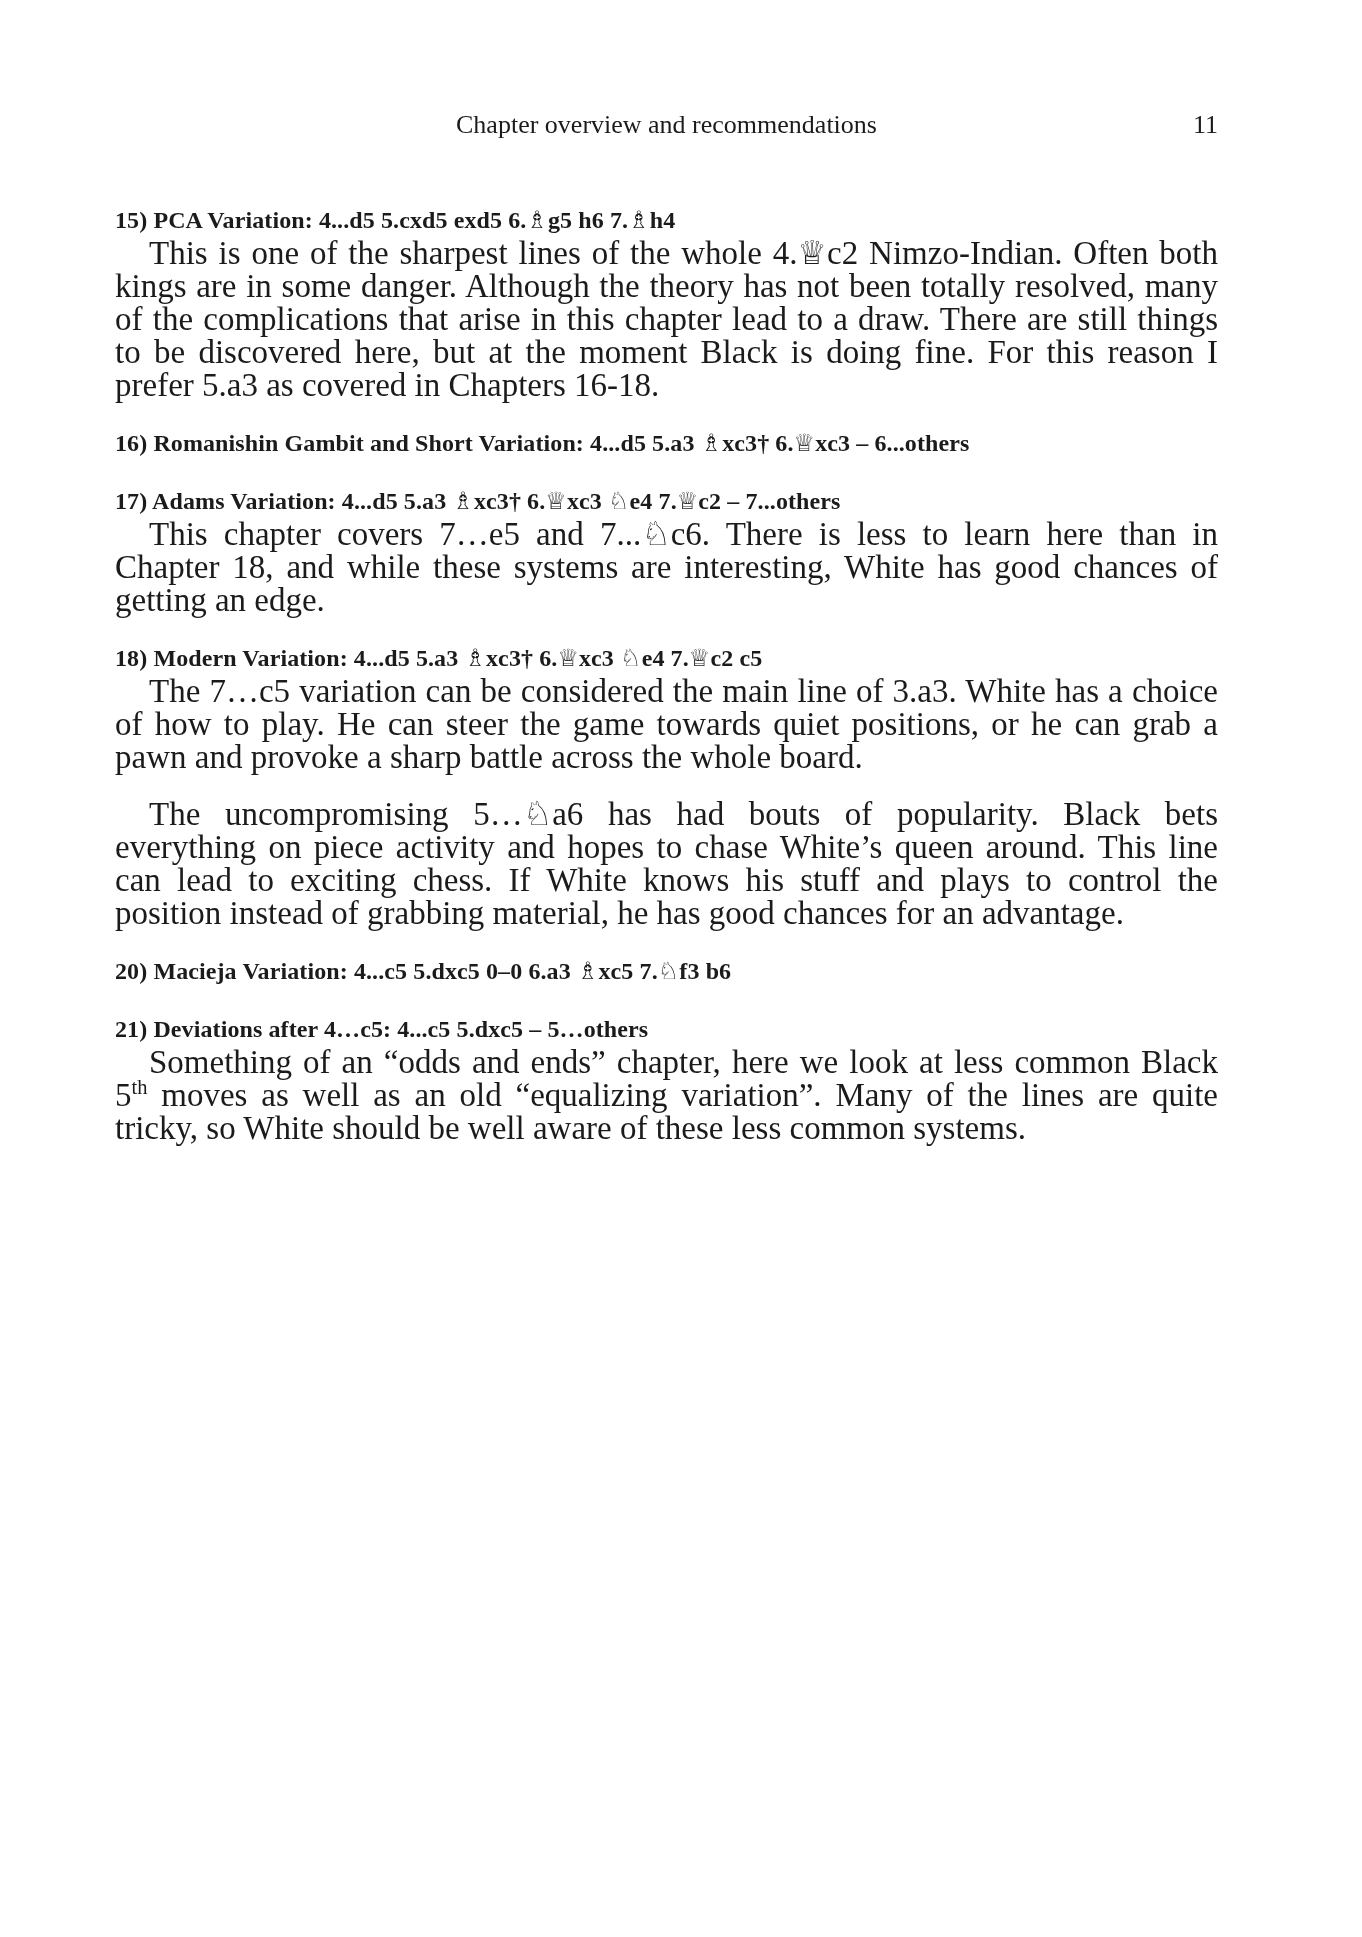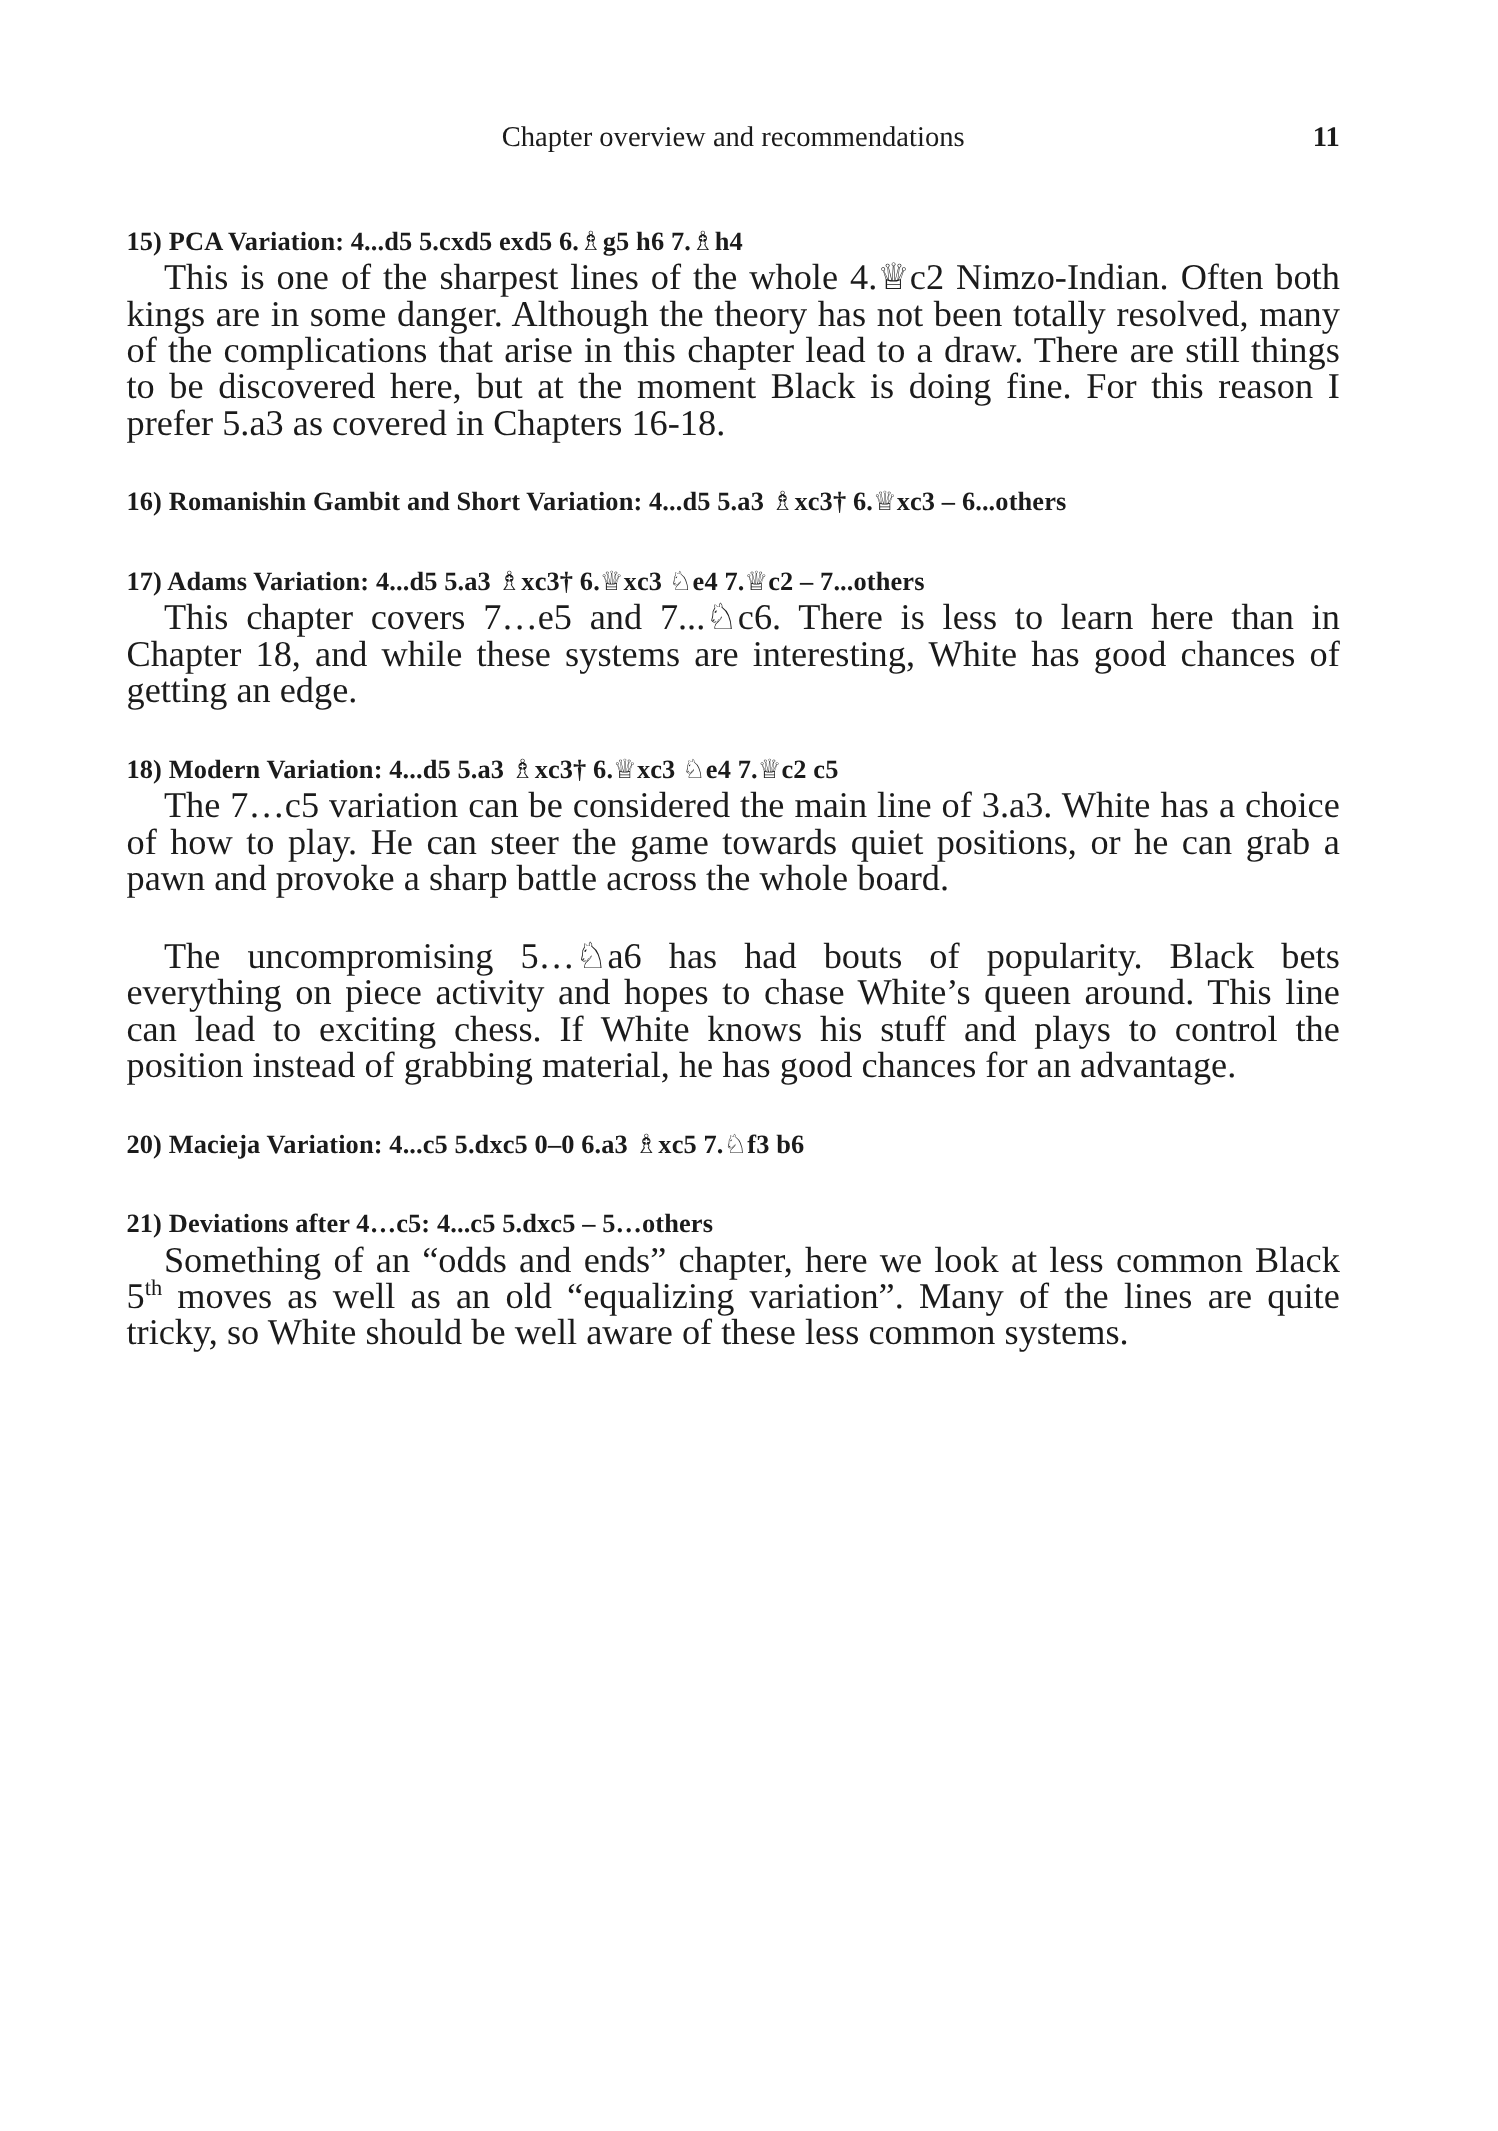--- a/index.html
+++ b/index.html
@@ -18,23 +18,22 @@
     text-align: center;
     font-size: 26px;
     line-height: 33px;
     margin-bottom: 62px;
   }
   .header-title { display: inline-block; }
   .page-number {
     position: absolute;
     right: 0;
     top: 0;
-    font-weight: bold;
   }
-  .section + .section { margin-top: 38px; }
+  .section + .section { margin-top: 24px; }
   .section-heading {
     font-size: 24px;
     font-weight: bold;
     line-height: 34px;
     letter-spacing: 0.1px;
   }
   .section-body {
     font-size: 33px;
     line-height: 33px;
     text-align: justify;

